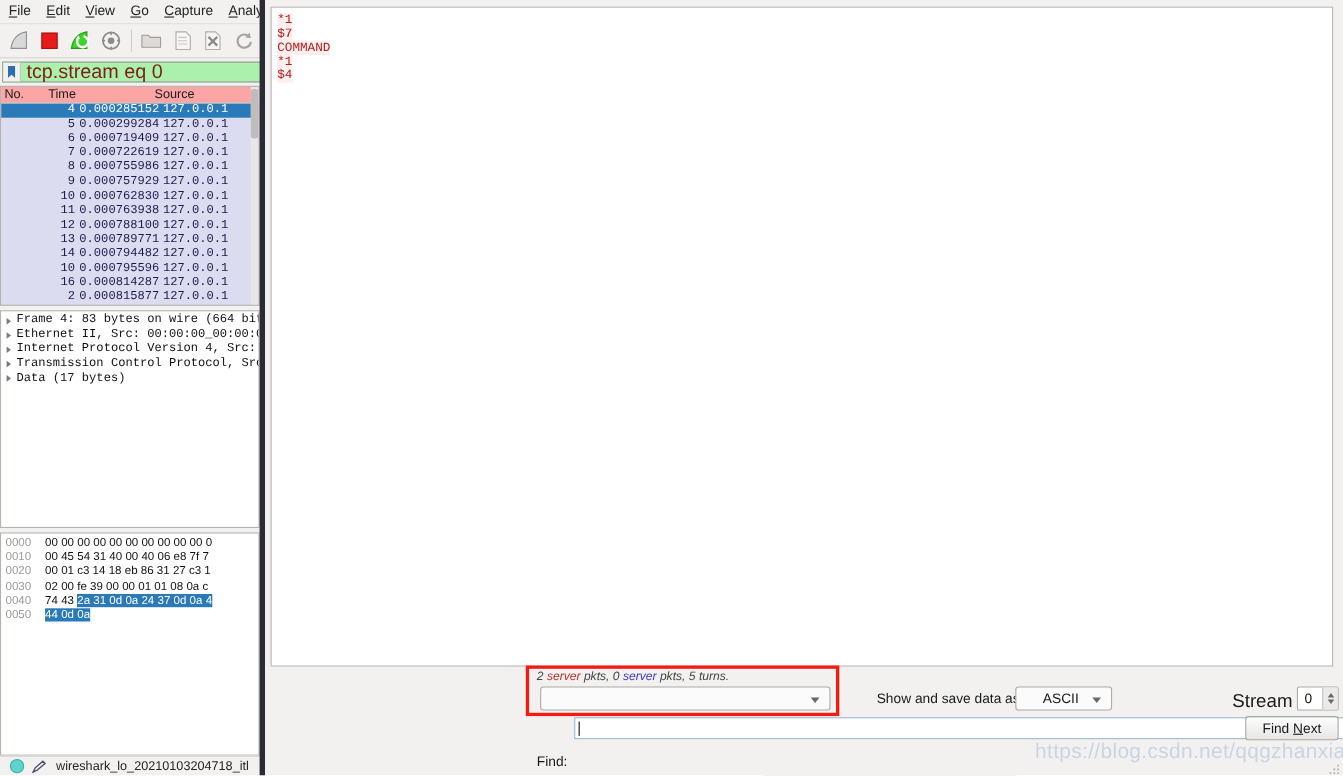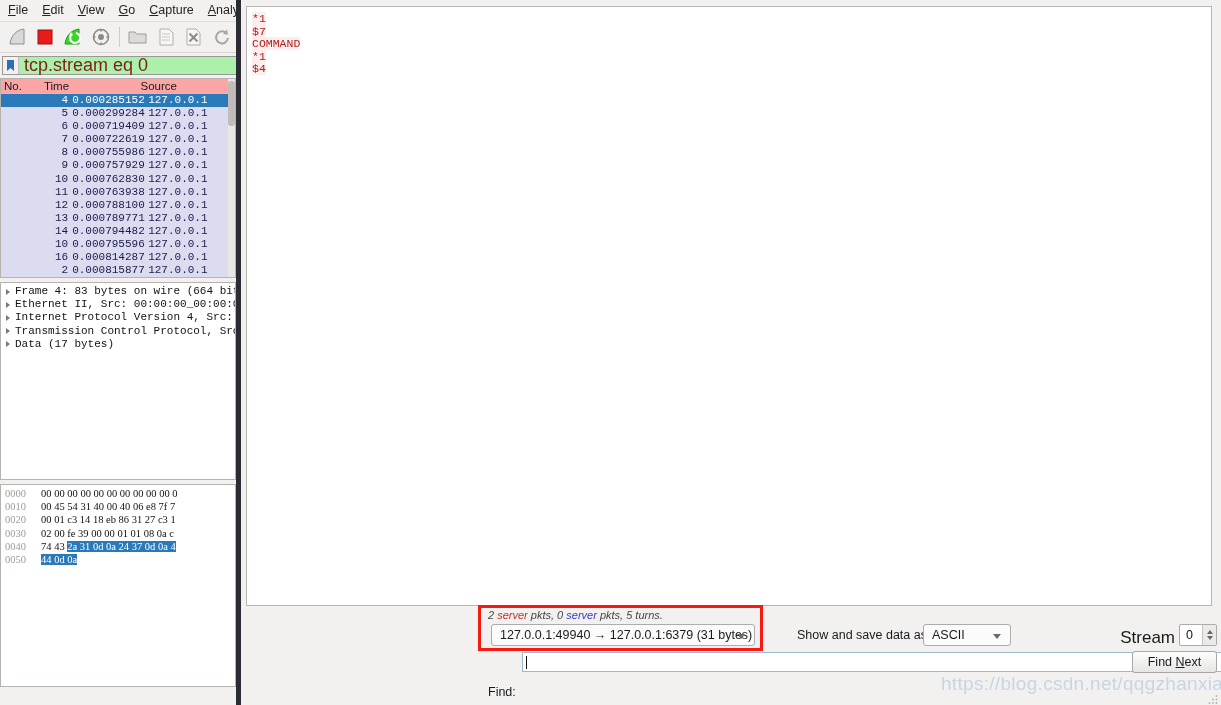--- a/index.html
+++ b/index.html
@@ -43,21 +43,21 @@
   .plist-vthumb{position:absolute;right:0;top:2px;width:7px;height:45px;background:#bfbcba;border-radius:3px;}
 
   
   .pdetail{position:absolute;left:0;top:282px;width:236px;height:198px;background:#fff;border:1px solid #b5b2af;box-sizing:border-box;overflow:hidden;padding-top:2px;}
   .drow{height:13.2px;line-height:13.2px;display:flex;align-items:center;font-family:"Liberation Mono",monospace;font-size:11px;color:#111;white-space:nowrap;}
   .dtri{width:14px;display:flex;align-items:center;justify-content:center;flex:0 0 auto;}
   .dtri i{display:block;width:0;height:0;border-left:4px solid #7b7875;border-top:3.2px solid transparent;border-bottom:3.2px solid transparent;}
 
   
   .pbytes{position:absolute;left:0;top:484px;width:236px;height:203px;background:#fff;border:1px solid #b5b2af;box-sizing:border-box;overflow:hidden;padding-top:2px;}
-  .hrow{height:13.2px;line-height:13.2px;font-family:Liberation Serif, serif;font-size:10.5px;white-space:nowrap;display:flex;align-items:flex-end;}
+  .hrow{height:13.2px;line-height:13.2px;font-family:Liberation Sans, sans-serif;font-size:10.5px;white-space:nowrap;display:flex;align-items:flex-end;}
   .hoff{color:#9d9a97;width:34px;padding-left:4px;box-sizing:border-box;}
   .hhex{color:#111;padding-left:6px;}
   .hsel{background:#2a7ab9;color:#fff;}
 
   
   .statusbar{position:absolute;left:0;bottom:0;width:240px;height:18px;background:#f2f1f0;border-top:1px solid #d6d3d0;display:flex;align-items:center;padding-left:9px;box-sizing:border-box;}
   .sb-circle{width:11px;height:11px;border-radius:50%;background:#5fd4cf;border:1px solid #3aada8;margin-right:7px;}
   .sb-pen{width:13px;height:12px;margin-right:9px;position:relative;}
   .sb-text{font-size:11.5px;color:#242424;white-space:nowrap;overflow:hidden;}
 
@@ -71,21 +71,21 @@
   .redbox{position:absolute;left:237px;top:605px;width:285px;height:46px;border:3px solid #f51a12;box-sizing:border-box;}
   .statsline{position:absolute;left:247px;top:609px;font-size:11px;font-style:italic;color:#444;white-space:nowrap;}
   .statsline .cli{color:#c03030;}
   .statsline .srv{color:#3a3ac0;}
   .convsel{position:absolute;left:250px;top:624px;width:264px;height:22px;background:#fbfbfb;border:1px solid #aeabA8;border-radius:3px;box-sizing:border-box;display:flex;align-items:center;padding:0 0 0 8px;}
   .convsel .lbl{font-size:12.5px;color:#1a1a1a;white-space:nowrap;}
   .cbarrow{position:absolute;right:9px;top:9px;width:0;height:0;border-left:4.5px solid transparent;border-right:4.5px solid transparent;border-top:5px solid #6b6866;}
 
   .savelbl{position:absolute;left:556px;top:628px;font-size:12.5px;color:#1a1a1a;white-space:nowrap;}
   .asciisel{position:absolute;left:682px;top:624px;width:88px;height:22px;background:#fbfbfb;border:1px solid #aeaba8;border-radius:3px;box-sizing:border-box;display:flex;align-items:center;padding-left:8px;}
-  .asciisel .lbl{font-size:12.5px;color:#1a1a1a;}
+  .asciisel .lbl{font-size:12.5px;color:#1a1a1a;margin-left:16px;}
 
   .streamlbl{position:absolute;right:46px;top:628px;font-size:17px;color:#1a1a1a;}
   .streamspin{position:absolute;right:4px;top:624px;width:38px;height:22px;background:#fff;border:1px solid #aeaba8;border-radius:2px;box-sizing:border-box;display:flex;align-items:center;}
   .streamspin .num{font-size:12.5px;padding-left:6px;color:#111;}
   .spinbtns{position:absolute;right:0;top:0;width:13px;height:100%;background:#eceae8;border-left:1px solid #c5c2bf;display:flex;flex-direction:column;align-items:center;justify-content:center;}
   .spinbtns i{display:block;width:0;height:0;border-left:3.5px solid transparent;border-right:3.5px solid transparent;}
   .spin-up{border-bottom:4px solid #6b6866;margin-bottom:2px;}
   .spin-dn{border-top:4px solid #6b6866;}
 
   
@@ -331,40 +331,48 @@
         <div class="hrow">
           <div class="hoff">0040</div>
           <div class="hhex">74 43 <span class="hsel">2a 31 0d 0a 24 37   0d 0a 4</span></div>
         </div>
         <div class="hrow">
           <div class="hoff">0050</div>
           <div class="hhex"><span class="hsel">44 0d 0a</span></div>
         </div>
       </div>
 
+    <div class="statusbar">
+      <div class="sb-circle"></div>
+      <div class="sb-pen">
+        <svg width="13" height="12" viewBox="0 0 13 12">
+            <path d="M1 11 L3 7 L10 1 L12 3 L5 9 Z" fill="#eceae8" stroke="#4a4a6a" stroke-width="1.2"></path>
+          </svg>
+      </div>
+      <div class="sb-text">wireshark_lo_20210103204718_itl</div>
+    </div>
   </div>
 
   <div class="winedge"></div>
 
   <div class="dlg">
 
     <div class="streampane" id="streampane">
         <div class="sline"><span>*1</span></div>
         <div class="sline"><span>$7</span></div>
         <div class="sline"><span>COMMAND</span></div>
         <div class="sline"><span>*1</span></div>
         <div class="sline"><span>$4</span></div>
       </div>
 
     <div class="statsline">
       <span>2 </span><span class="cli">server</span><span> pkts, 0 </span><span class="srv">server</span><span> pkts, 5 turns.</span>
     </div>
 
     <div class="convsel">
-      <div class="lbl">127.0.0.1:49940 → 127.0.0.1:6379 (31 bytes)</div>
       <div class="cbarrow"></div>
     </div>
 
     <div class="redbox"></div>
 
     <div class="savelbl">Show and save data as</div>
     <div class="asciisel">
       <div class="lbl">ASCII</div>
       <div class="cbarrow"></div>
     </div>

